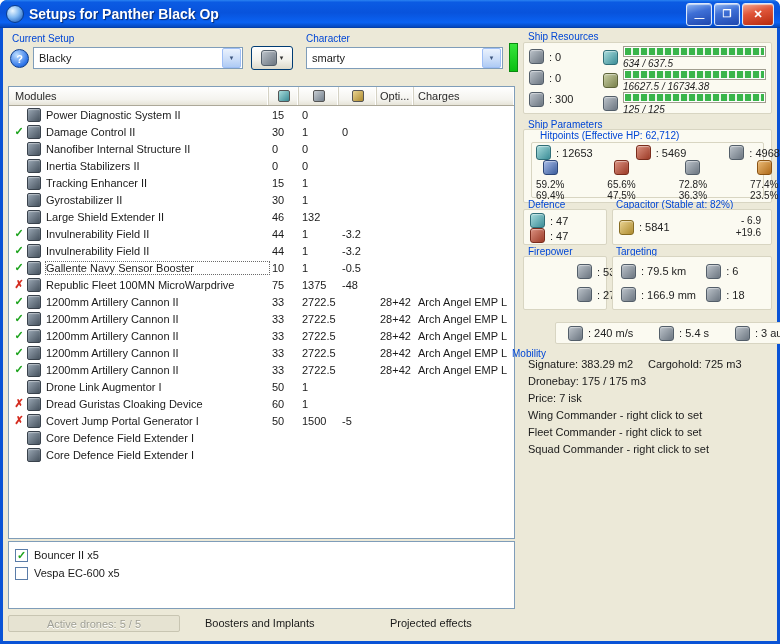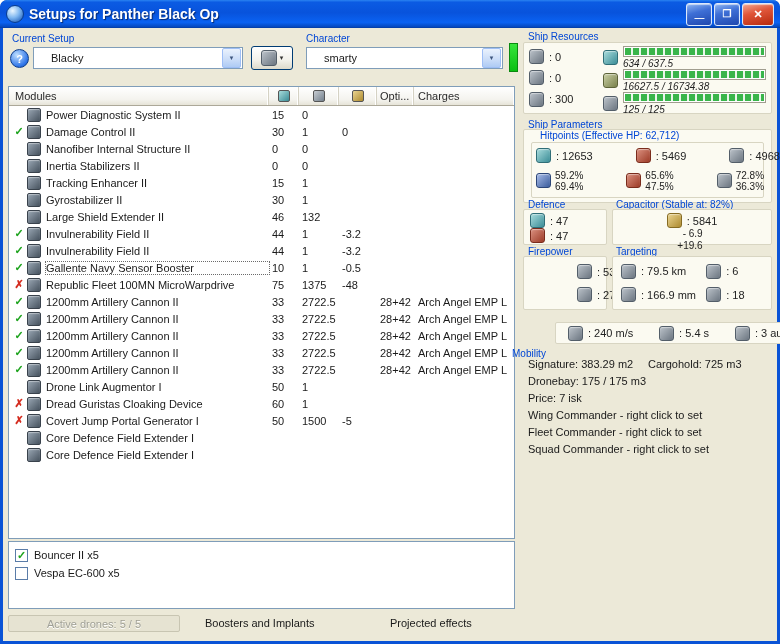--- a/index.html
+++ b/index.html
@@ -25,21 +25,21 @@
   .cbtn.close{width:30px;background:linear-gradient(165deg,#F2A893 0%,#E0563A 40%,#B6290D 100%);}
   .cbtn .g{line-height:1;}
   .cbtn[data-name="minimize-button"] .g{margin-top:9px;transform:scaleX(1.1);font-size:9px;}
   .cbtn[data-name="maximize-button"] .g{font-size:10px;}
   
   .blue-label{position:absolute;color:#0046D5;font-size:10px;}
   .help-circle{position:absolute;width:17px;height:17px;border-radius:50%;
     background:radial-gradient(circle at 35% 30%,#BFE0FF,#2E74E8 70%,#114EB0);
     color:#fff;font-weight:bold;font-size:11px;display:flex;align-items:center;justify-content:center;border:1px solid #0B3C8C;}
   .combo{position:absolute;height:22px;background:#fff;border:1px solid #7F9DB9;display:flex;align-items:center;box-sizing:border-box;}
-  .combo .txt{flex:1;padding:0 5px;white-space:nowrap;overflow:hidden;margin-left:12px;}
+  .combo .txt{flex:1;padding:0 5px;white-space:nowrap;overflow:hidden;}
   .combo .cb-btn{width:17px;height:18px;margin:1px;border:1px solid #9EBEF5;border-radius:2px;
     background:linear-gradient(180deg,#EAF2FD,#C9DCF8 60%,#AECBF4);display:flex;align-items:center;justify-content:center;
     font-size:6px;color:#3E567E;flex:0 0 auto;}
   .toolbtn{position:absolute;height:24px;width:42px;border:1px solid #003C74;border-radius:3px;
     background:linear-gradient(180deg,#FFFFFF,#F2F1EA 60%,#DDDACB);display:flex;align-items:center;justify-content:center;gap:3px;box-sizing:border-box;}
   .toolbtn .dd{font-size:7px;color:#333;}
   .charbar{position:absolute;width:9px;height:29px;background:linear-gradient(180deg,#35E53A,#0ABF12);border:1px solid #0A8A10;box-sizing:border-box;}
   
   .icn{display:inline-block;width:15px;height:15px;border-radius:3px;flex:0 0 auto;box-sizing:border-box;
     background:linear-gradient(135deg,#BCC3CA,#6B7580);border:1px solid #535E69;box-shadow:inset 0 1px 1px rgba(255,255,255,.45);}
@@ -95,25 +95,25 @@
   .res-left{width:74px;display:flex;flex-direction:column;justify-content:space-around;}
   .res-right{flex:1;display:flex;flex-direction:column;justify-content:space-around;}
   .res-row{display:flex;align-items:center;gap:5px;}
   .stack{flex:1;font-style:italic;}
   .xpbar{height:11px;border:1px solid #A09D8E;background:#fff;box-sizing:border-box;padding:1px;}
   .xpfill{height:100%;width:100%;background:repeating-linear-gradient(90deg,#39B54A 0 6px,#EAF6EA 6px 8px);}
   .bartext{font-size:10px;margin-top:1px;color:#222;}
   .hp-wrap{display:flex;flex-direction:column;justify-content:space-around;height:100%;box-sizing:border-box;padding:2px 4px;}
   .hp-row{display:flex;gap:43px;}
   .hp-row .prow{width:78px;}
-  .resist{display:flex;align-items:center;gap:4px;width:57px;}
+  .resist{display:flex;align-items:center;gap:4px;width:57px;flex-direction:column;}
   .rvals{display:flex;flex-direction:column;line-height:11px;}
   .rv{font-size:10px;color:#222;}
   .col-wrap{display:flex;flex-direction:column;justify-content:space-around;height:100%;box-sizing:border-box;padding:3px 6px;}
-  .cap-wrap{display:flex;align-items:center;height:100%;box-sizing:border-box;padding:3px 6px;flex-direction:column;}
+  .cap-wrap{display:flex;align-items:center;height:100%;box-sizing:border-box;padding:3px 6px;}
   .cap-left{display:flex;align-items:center;gap:5px;flex:1;}
   .cap-right{display:flex;flex-direction:column;align-items:flex-end;font-size:10px;line-height:12px;padding-right:4px;color:#222;}
   .tgt-wrap{display:grid;grid-template-columns:1.5fr 1fr;row-gap:7px;box-sizing:border-box;padding:6px 8px;height:100%;align-content:space-around;}
   .mob-wrap{display:flex;align-items:center;justify-content:space-between;height:100%;box-sizing:border-box;padding:0 12px;}
   .summary{position:absolute;left:528px;top:356px;width:240px;line-height:17px;font-size:11px;color:#1a1a1a;}
   .sumrow{display:flex;}
   .sumrow .sleft{width:120px;}
 </style>
 </head>
 <body>

